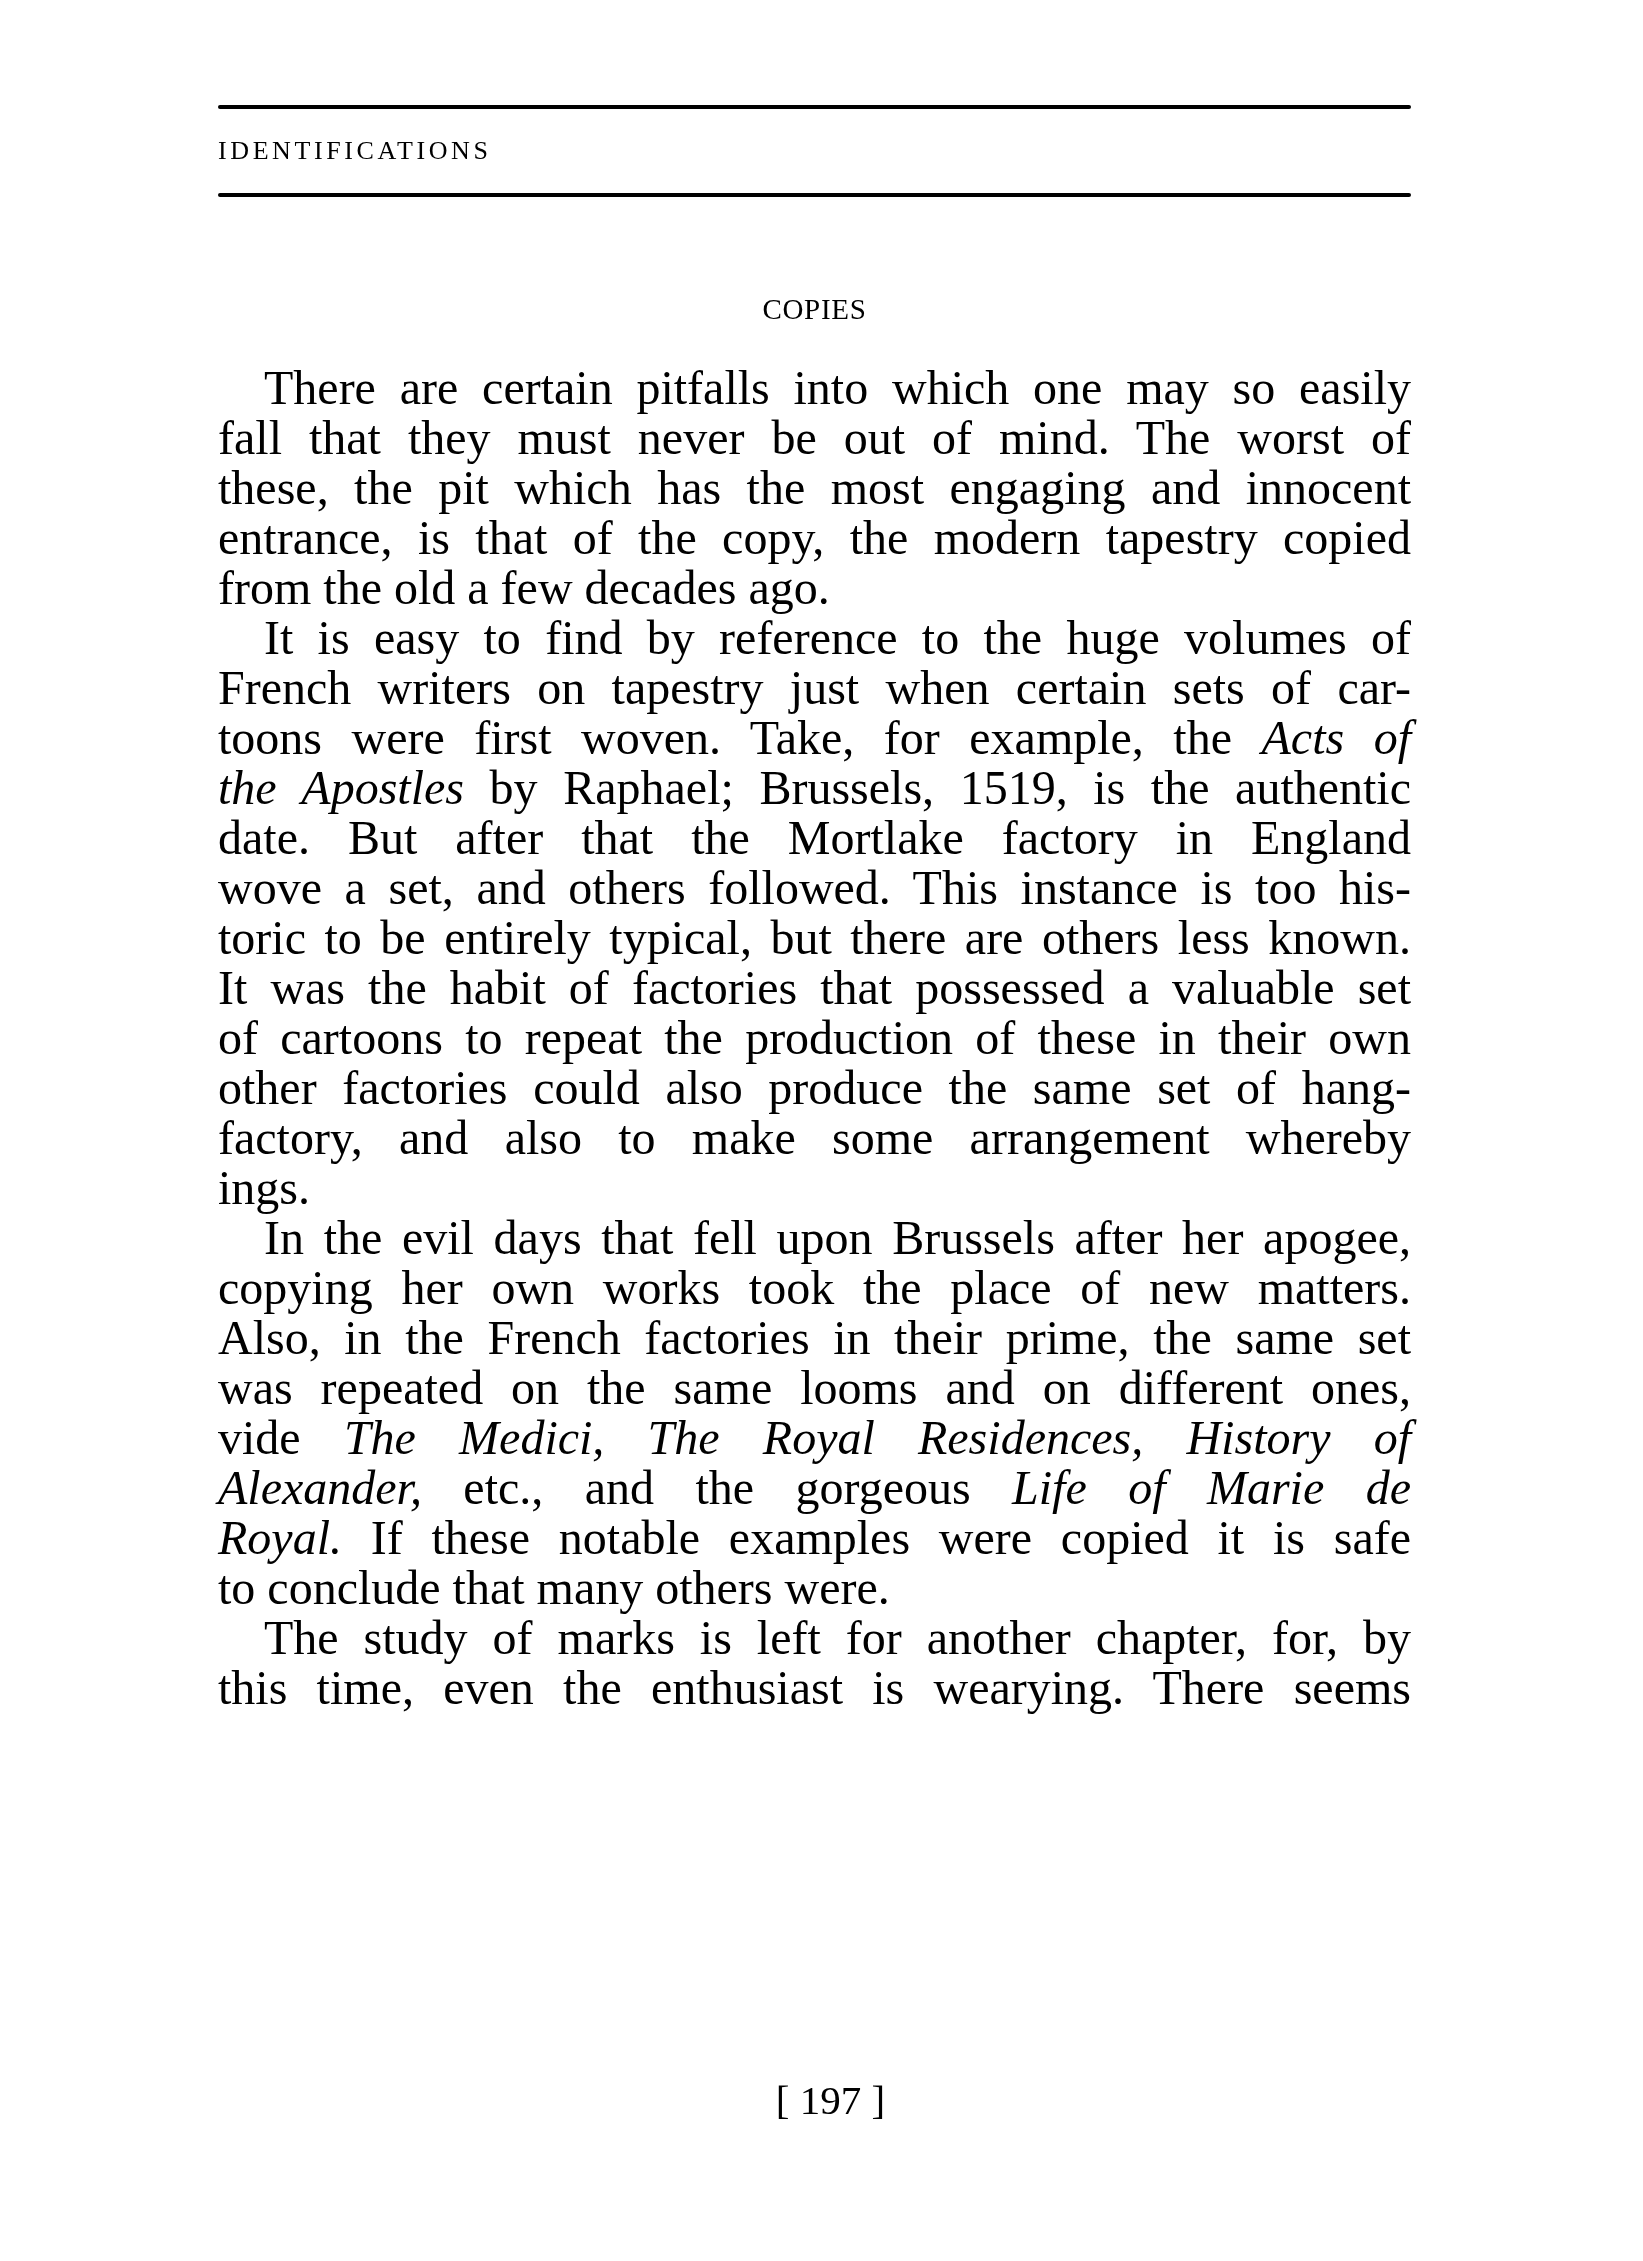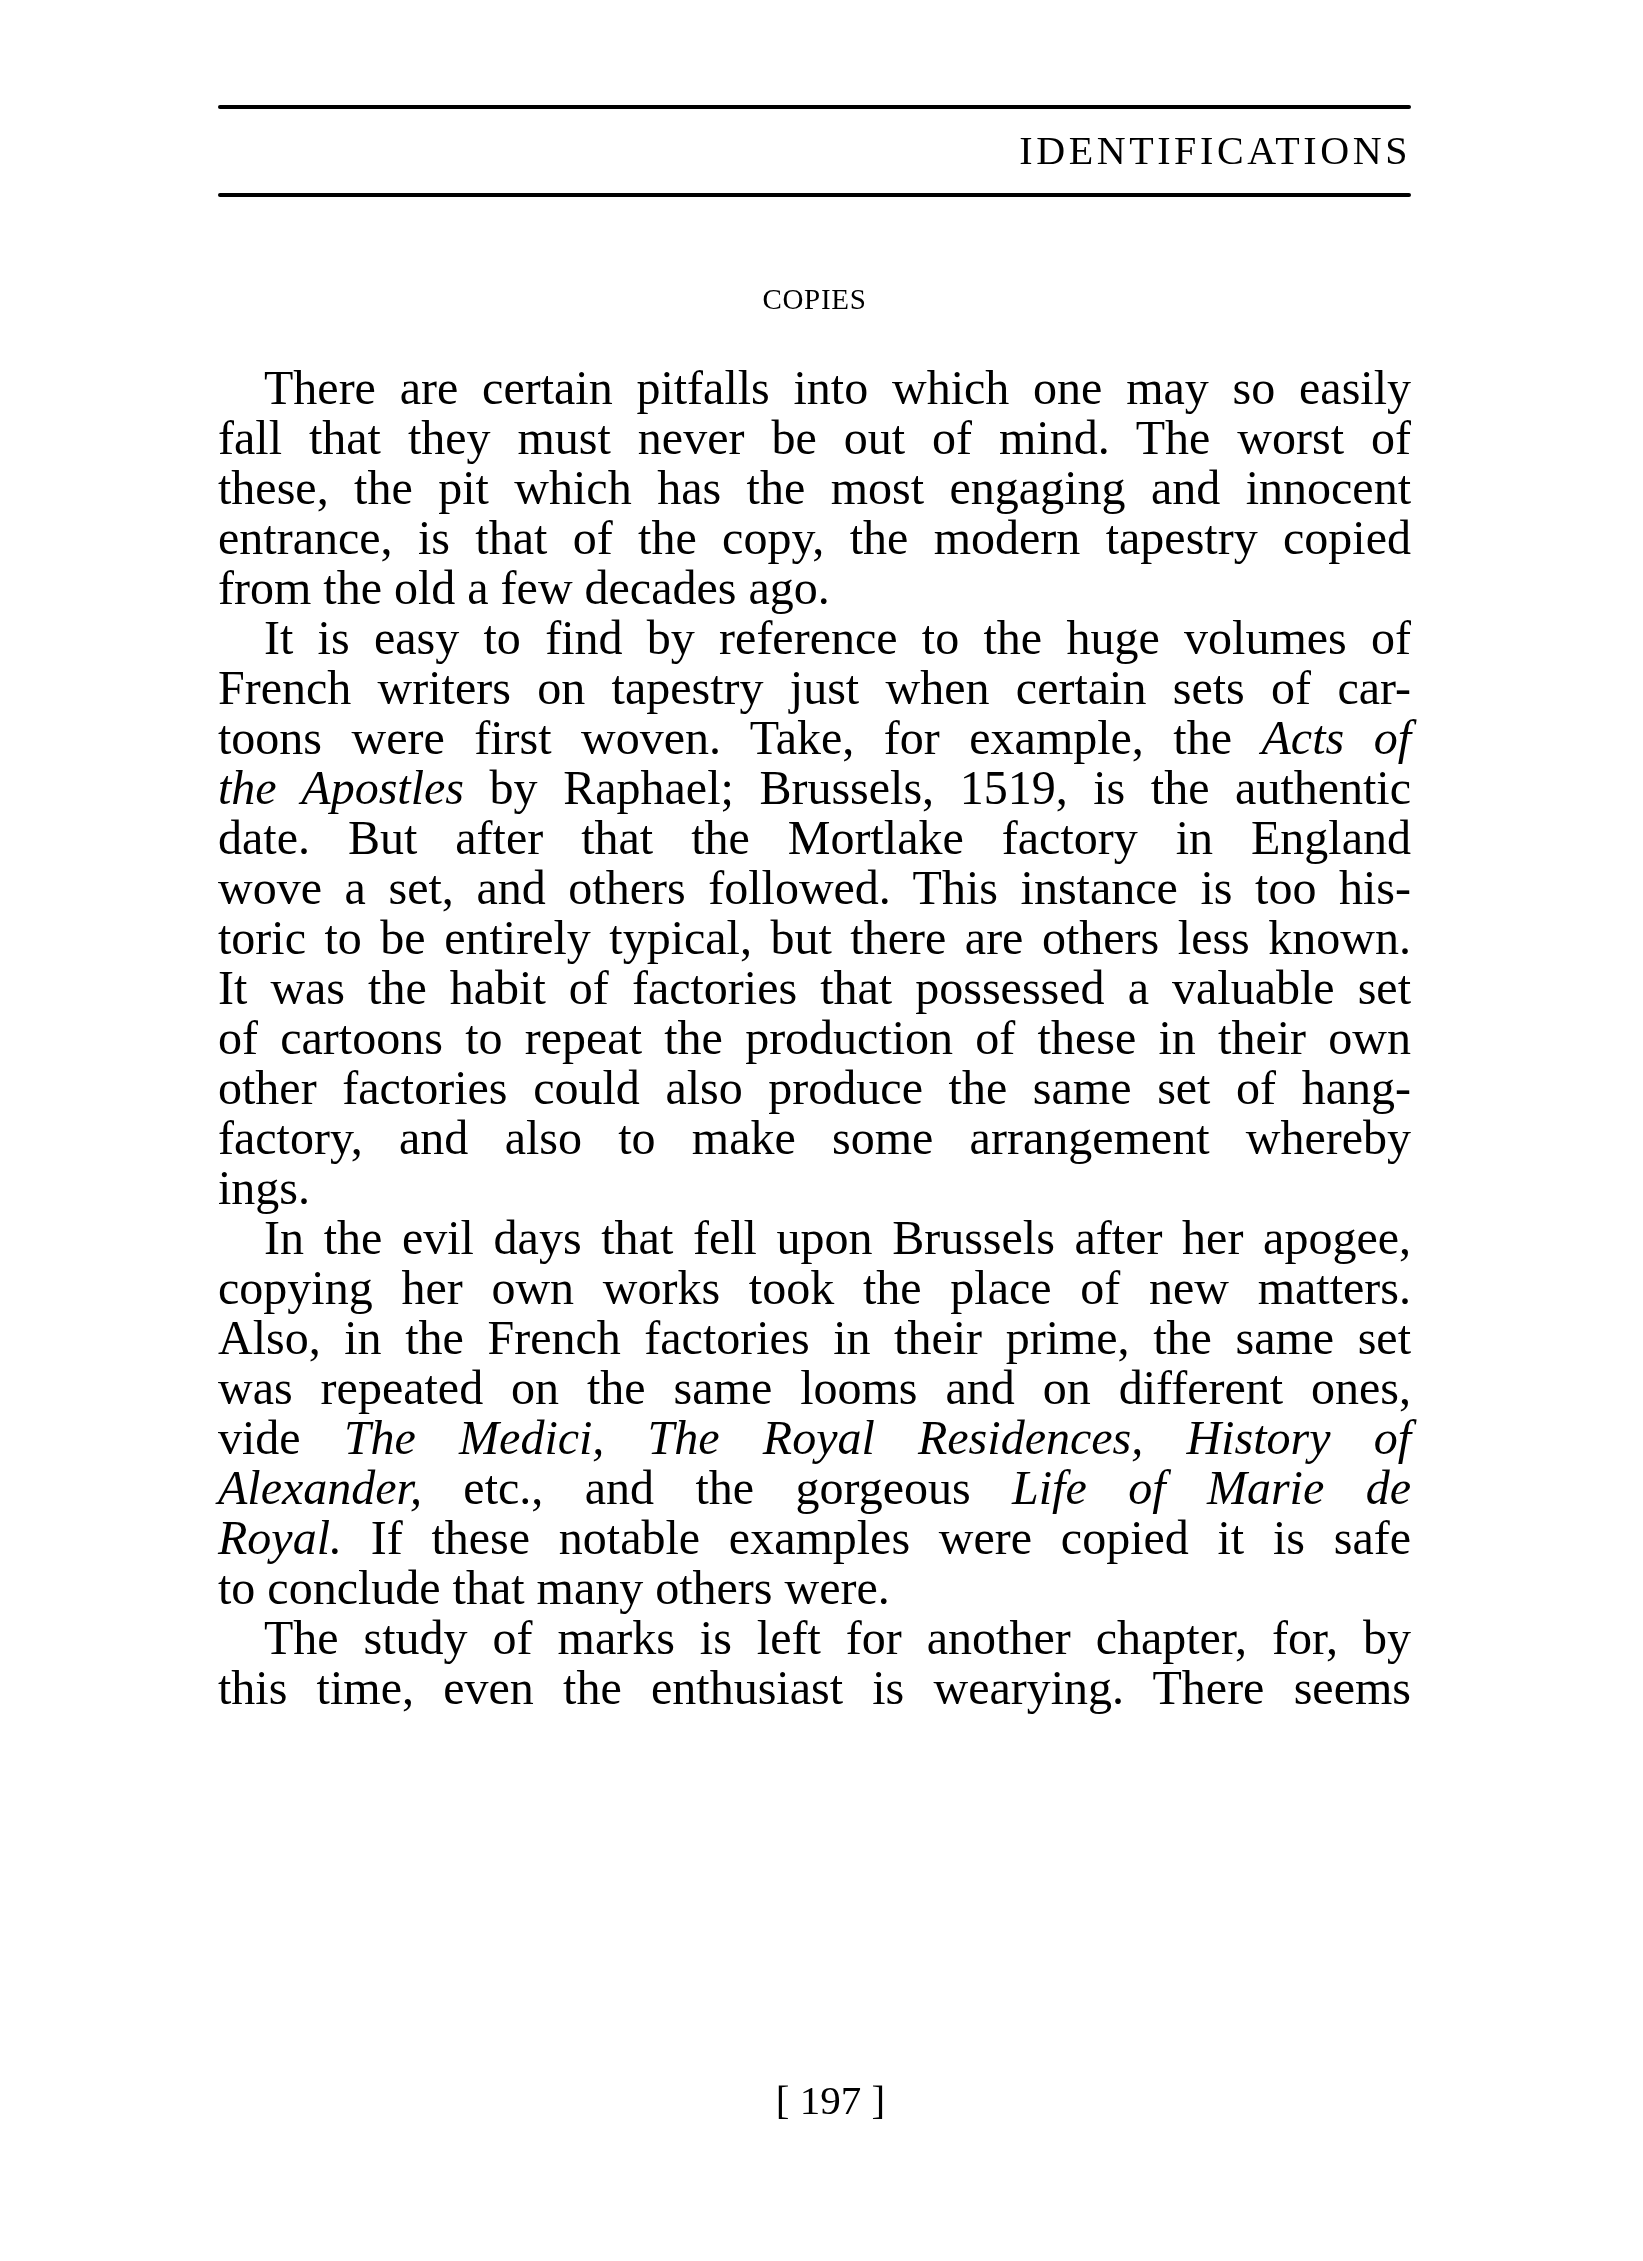--- a/index.html
+++ b/index.html
@@ -20,28 +20,28 @@
     background: #000000;
     border-radius: 2.2px;
   }
   .rule.top { top: 105px; }
   .rule.bottom { top: 193px; }
   .running-head {
     position: absolute;
     top: 125px;
     left: 0;
     width: 1193px;
-    text-align: right;
-    font-size: 40px;
+    text-align: left;
+    font-size: 26px;
     letter-spacing: 3.6px;
     line-height: 51px;
   }
   .section-title {
     position: absolute;
-    top: 279px;
+    top: 289px;
     left: 0;
     width: 1193px;
     text-align: center;
     font-size: 29px;
     letter-spacing: 0.7px;
     line-height: 41px;
   }
   .body-text {
     position: absolute;
     top: 363px;

